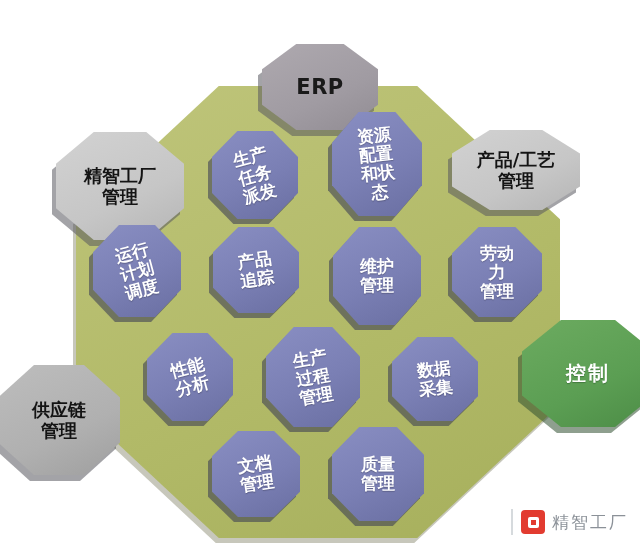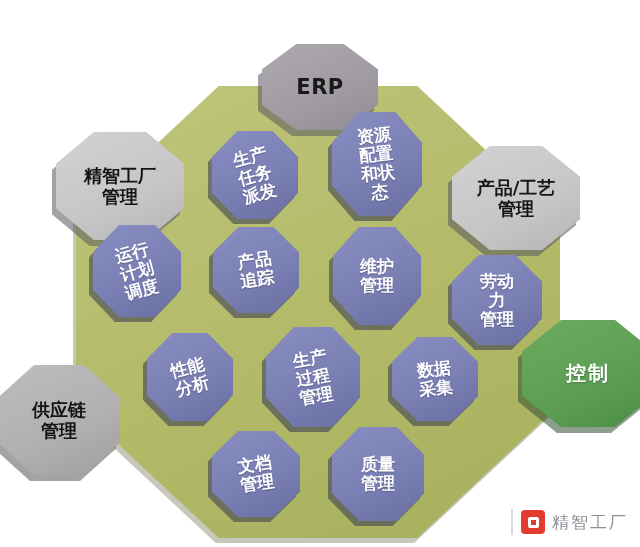--- a/index.html
+++ b/index.html
@@ -61,21 +61,21 @@
 
   <div class="wrap sh-gray" style="left:56px; top:94px; width:128px; height:108px;">
     <div class="oct lgray-oct">
       <span class="lbl dark-lbl">
         <span class="ln">精智工厂</span>
         <span class="ln">管理</span>
       </span>
     </div>
   </div>
 
-  <div class="wrap sh-gray" style="left:452px; top:108px; width:128px; height:104px;">
+  <div class="wrap sh-gray" style="left:452px; top:92px; width:128px; height:80px;">
     <div class="oct lgray-oct">
       <span class="lbl dark-lbl">
         <span class="ln">产品/工艺</span>
         <span class="ln">管理</span>
       </span>
     </div>
   </div>
 
   <div class="wrap sh-gray" style="left:-2px; top:327px; width:122px; height:110px;">
     <div class="oct mgray-oct">
@@ -134,21 +134,21 @@
 
   <div class="wrap sh-purple" style="left:333px; top:227px; width:88px; height:98px;">
     <div class="oct purple-oct">
       <span class="lbl white-lbl">
         <span class="ln">维护</span>
         <span class="ln">管理</span>
       </span>
     </div>
   </div>
 
-  <div class="wrap sh-purple" style="left:452px; top:227px; width:90px; height:90px;margin-top:28px;">
+  <div class="wrap sh-purple" style="left:452px; top:227px; width:90px; height:90px;">
     <div class="oct purple-oct">
       <span class="lbl white-lbl">
         <span class="ln">劳动</span>
         <span class="ln">力</span>
         <span class="ln">管理</span>
       </span>
     </div>
   </div>
 
   <div class="wrap sh-purple" style="left:147px; top:333px; width:86px; height:88px;">

